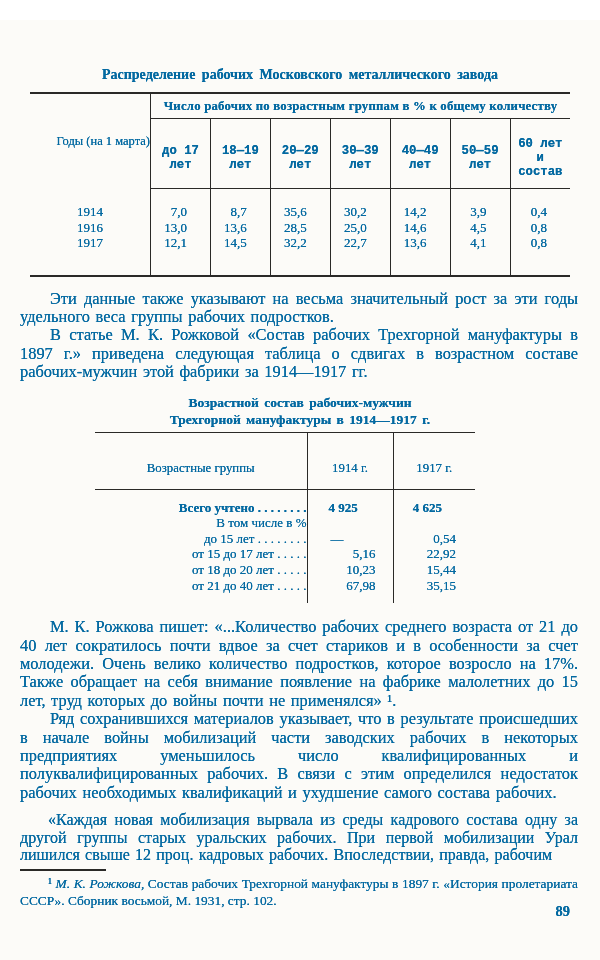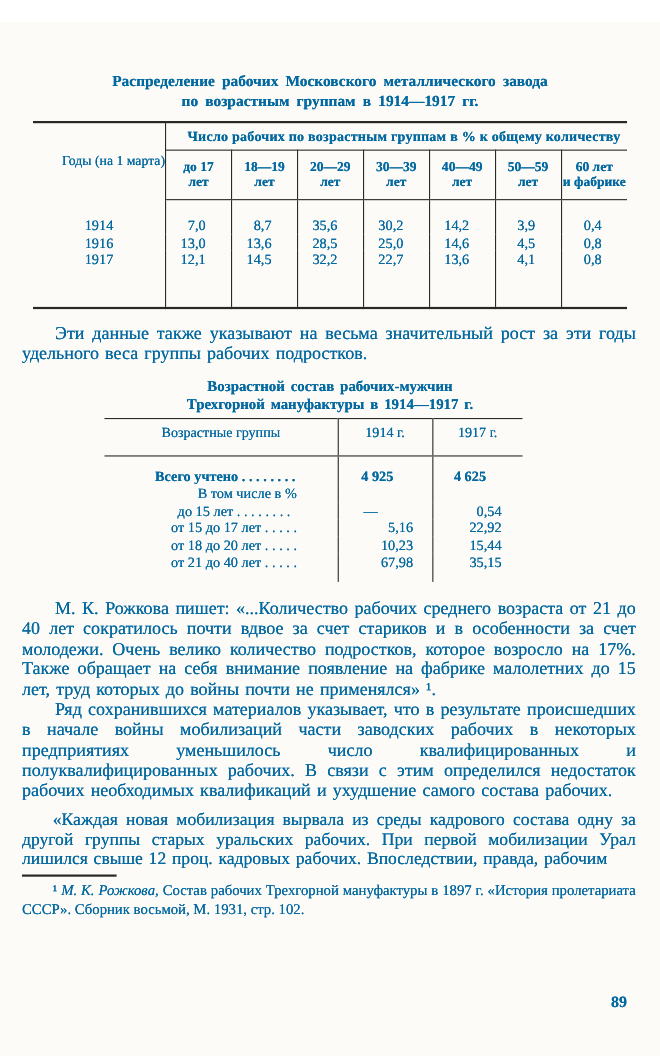--- a/index.html
+++ b/index.html
@@ -15,45 +15,45 @@
     font-size:14px; line-height:18px; word-spacing:3px; }
   .tbl2-title { margin:12px 30px 0; text-align:center; font-weight:bold;
     font-size:13.5px; line-height:17px; word-spacing:2px; }
   
   table { border-collapse:collapse; table-layout:fixed; }
   #t1 { margin:8px 0 0 30px; width:540px; font-size:12.8px;
     border-top:2px solid #2a2927; border-bottom:2px solid #2a2927; }
   #t1 th, #t1 td { padding:0; font-weight:normal; }
   #t1 .years-cell { width:120px; text-align:right; font-size:12.5px;
     border-right:1.5px solid #2a2927; }
-  #t1 .span-cell { text-align:right; font-weight:bold; padding:5px 6px 4px;
+  #t1 .span-cell { text-align:center; font-weight:bold; padding:5px 6px 4px;
     border-bottom:1.5px solid #2a2927; letter-spacing:.2px; }
   #t1 .sub-cell { width:60px; text-align:center; font-weight:bold;
-    line-height:14px; padding:7px 1px 9px; border-left:1.5px solid #2a2927;
-    font-size:12.3px; }
+    line-height:14px; padding:18px 1px 9px; border-left:1.5px solid #2a2927;
+    font-size:12.3px;font-family:Liberation Mono, monospace; }
   #t1 thead tr:last-child th { border-bottom:1.5px solid #2a2927; }
   #t1 tbody td { text-align:right; padding-right:23px; line-height:15.5px;
     border-left:1.5px solid #2a2927; font-size:13px; }
   #t1 tbody td.year { text-align:center; padding-right:0; border-left:none; }
   #t1 tbody tr:first-child td { padding-top:15px; }
-  #t1 tbody tr:last-child td { padding-bottom:35px; }
+  #t1 tbody tr:last-child td { padding-bottom:24px; }
   
   .bodytext { margin:0 22px 0 20px; text-align:justify; text-indent:30px;
     font-size:16.4px; line-height:18.4px; word-spacing:1.5px; }
   .gap-a { margin-top:13px; }
   .gap-b { margin-top:15px; }
   
   #t2 { margin:4px 0 0 95px; width:380px; font-size:13px;
     border-top:1.5px solid #2a2927; }
-  #t2 th { font-weight:normal; text-align:center; padding:5px 2px 13px;
+  #t2 th { font-weight:normal; text-align:center; padding:28px 2px 13px;
     border-bottom:1.5px solid #2a2927; font-size:12.8px; }
   #t2 .c2, #t2 .c3 { border-left:1.5px solid #2a2927; }
   #t2 col.colA { width:212px; } #t2 col.colB { width:86px; } #t2 col.colC { width:82px; }
   #t2 tbody td { padding:0; line-height:15.6px; }
-  #t2 tbody td.lbl { text-align:center; }
+  #t2 tbody td.lbl { text-align:right; }
   #t2 .ind0 { padding-left:8px; } #t2 .ind1 { padding-left:24px; } #t2 .ind2 { padding-left:48px; }
   #t2 tbody td.v { text-align:right; }
   #t2 tbody td.v.b1914 { padding-right:17px; }
   #t2 tbody td.v.b1917 { padding-right:19px; }
   #t2 tbody td.v.ctr { text-align:center; padding-right:26px; }
   #t2 tr.total td { padding-top:10px; font-weight:bold; }
   #t2 tr.total td.v { text-align:center; padding-right:14px; }
   #t2 tbody tr:last-child td { padding-bottom:10px; }
   
   .smalltext { margin:9px 22px 0 20px; text-align:justify; text-indent:28px;
@@ -65,37 +65,36 @@
   .page-number { position:absolute; top:883px; right:30px;
     font-weight:bold; font-size:14.5px; }
 </style>
 </head>
 <body>
 
 <div class="page">
 
   <div class="tbl-title">
     <div>Распределение рабочих Московского металлического завода</div>
-    <div>по возрастным группам в 1914—1917 гг.</div>
   </div>
 
   <table id="t1">
     <thead>
       <tr>
         <th class="years-cell" rowspan="2">Годы (на 1 марта)</th>
         <th class="span-cell" colspan="7">Число рабочих по возрастным группам в % к общему количеству</th>
       </tr>
       <tr>
         <th class="sub-cell"><span>до 17</span><br><span>лет</span></th>
         <th class="sub-cell"><span>18—19</span><br><span>лет</span></th>
         <th class="sub-cell"><span>20—29</span><br><span>лет</span></th>
         <th class="sub-cell"><span>30—39</span><br><span>лет</span></th>
         <th class="sub-cell"><span>40—49</span><br><span>лет</span></th>
         <th class="sub-cell"><span>50—59</span><br><span>лет</span></th>
-        <th class="sub-cell"><span>60 лет</span><br><span>и фабрике</span></th>
+        <th class="sub-cell"><span>60 лет</span><br><span>и состав</span></th>
       </tr>
     </thead>
     <tbody>
       <tr>
         <td class="year">1914</td>
         <td>7,0</td>
         <td>8,7</td>
         <td>35,6</td>
         <td>30,2</td>
         <td>14,2</td>
@@ -119,20 +118,21 @@
         <td>32,2</td>
         <td>22,7</td>
         <td>13,6</td>
         <td>4,1</td>
         <td>0,8</td>
       </tr>
     </tbody>
   </table>
 
   <p class="bodytext gap-a">Эти данные также указывают на весьма значительный рост за эти годы удельного веса группы рабочих подростков.</p>
+  <p class="bodytext">В статье М. К. Рожковой «Состав рабочих Трехгорной мануфактуры в 1897 г.» приведена следующая таблица о сдвигах в возрастном составе рабочих-мужчин этой фабрики за 1914—1917 гг.</p>
 
   <div class="tbl2-title">
     <div>Возрастной состав рабочих-мужчин</div>
     <div>Трехгорной мануфактуры в 1914—1917 г.</div>
   </div>
 
   <table id="t2">
     <colgroup>
         <col class="colA">
         <col class="colB">

